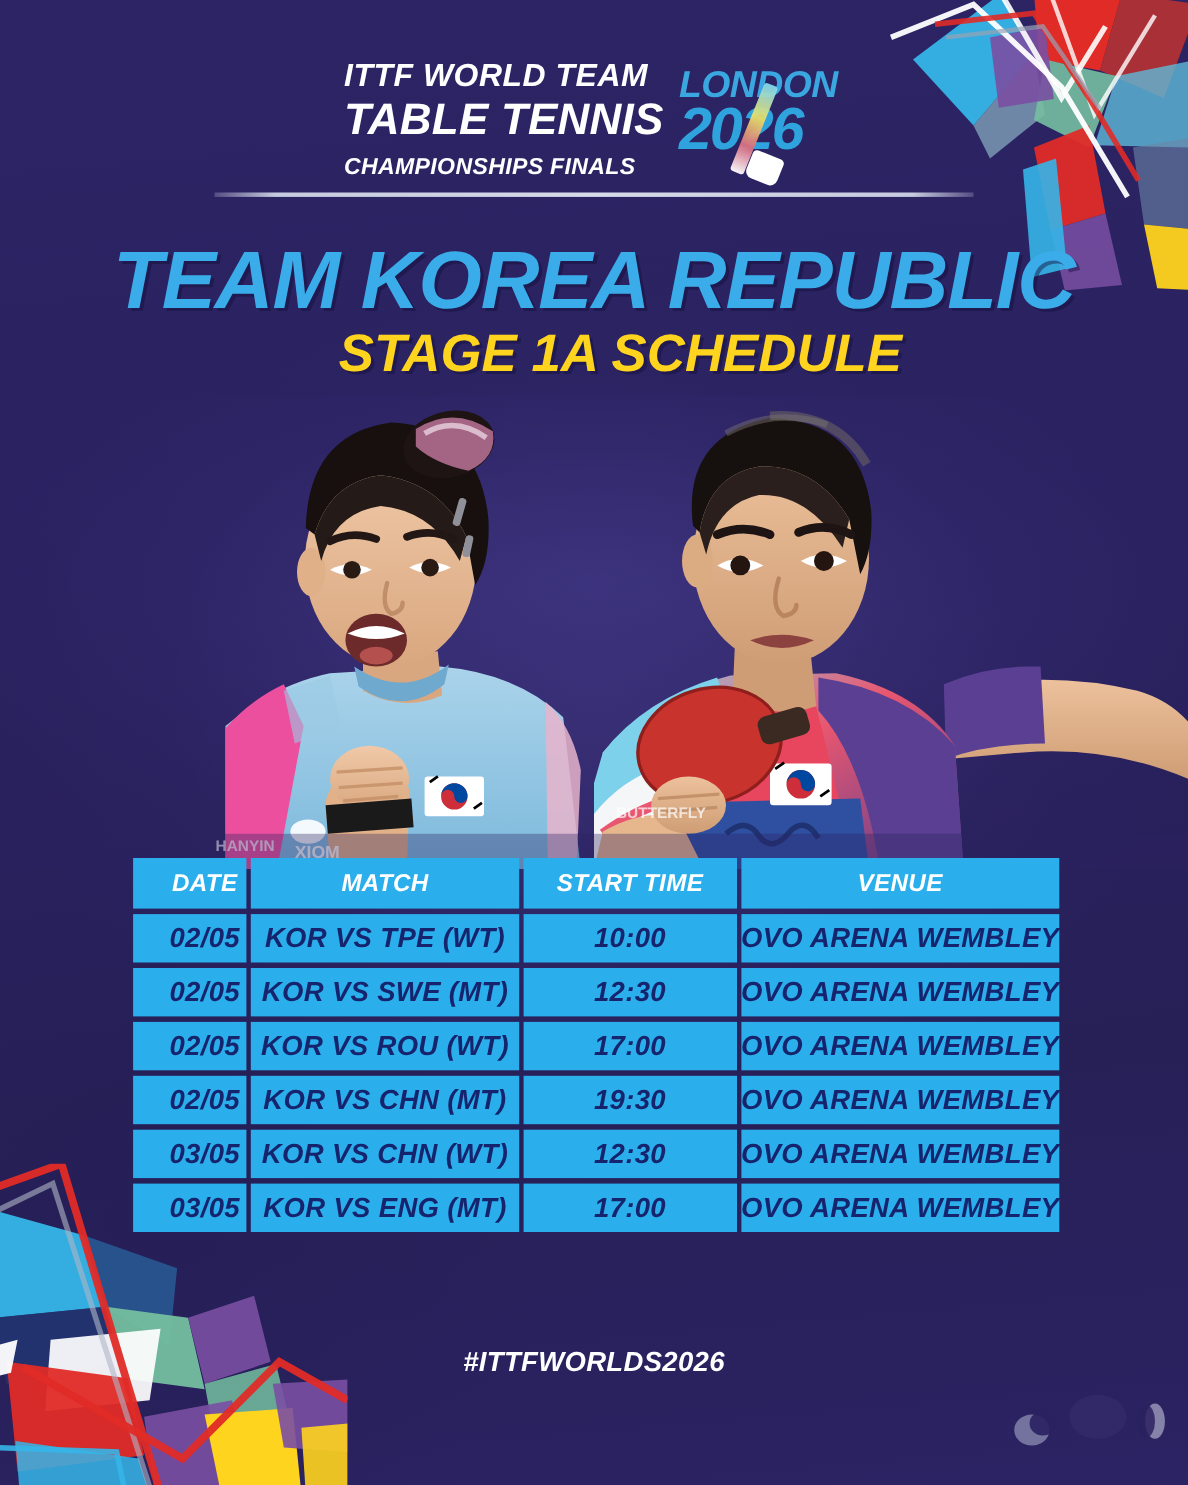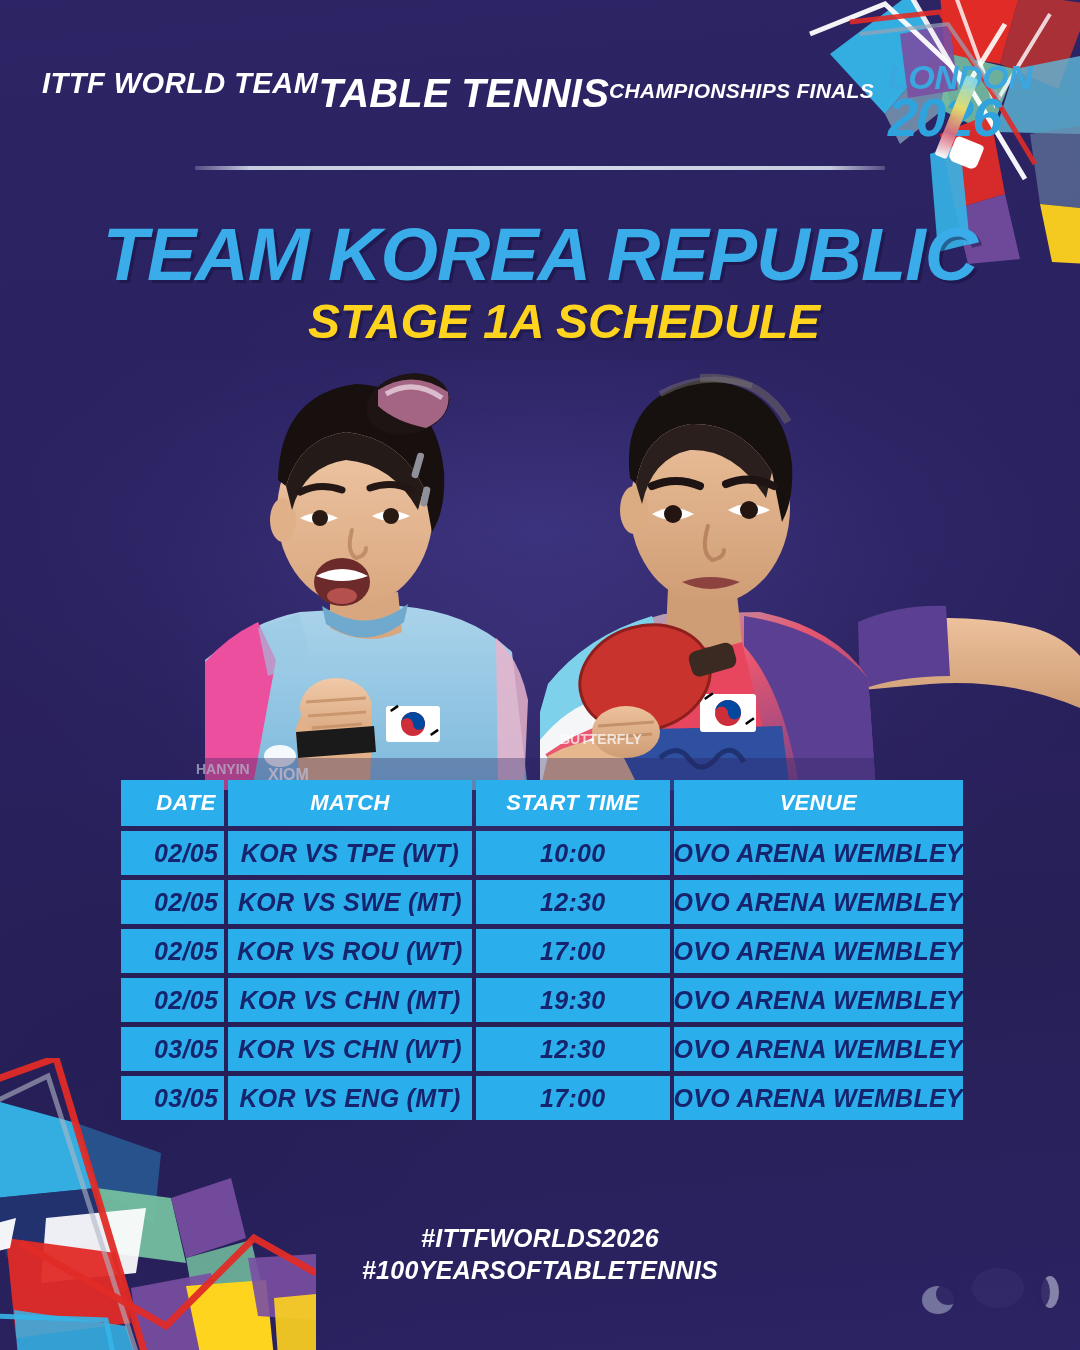--- a/index.html
+++ b/index.html
@@ -25,25 +25,25 @@
   .shards.bl { bottom:-8px; left:-14px; width:330px; height:300px; }
   .shards.br { bottom:-10px; right:-10px; width:200px; height:140px; }
 
   
   .logo-wrap {
     position:absolute; top:56px; left:0; right:0;
     display:flex; flex-direction:column; align-items:center;
   }
   .logo-row { display:flex; align-items:flex-start; gap:14px; }
   .logo-left {
-    display:flex; flex-direction:row; align-items:center;
+    display:flex; flex-direction:column; align-items:flex-start;
     color:#ffffff; line-height:0.95;
   }
   .logo-l1 { font-size:29px; font-weight:bold; letter-spacing:0.5px; font-style:italic; }
-  .logo-l2 { font-size:40px; font-weight:bold; letter-spacing:0.2px; font-style:italic; margin-top:18px; }
+  .logo-l2 { font-size:40px; font-weight:bold; letter-spacing:0.2px; font-style:italic; margin-top:6px; }
   .logo-l3 { font-size:21px; font-weight:bold; letter-spacing:0.3px; font-style:italic; margin-top:14px; }
   .logo-right { position:relative; width:150px; height:96px; }
   .ln-london {
     position:absolute; top:2px; left:0;
     font-size:34px; font-weight:bold; font-style:italic;
     color:#3aa7e0; letter-spacing:-0.5px;
   }
   .ln-year {
     position:absolute; top:30px; left:0;
     font-size:54px; font-weight:bold; font-style:italic;
@@ -396,16 +396,15 @@
         <td class="c-date">03/05</td>
         <td class="c-match">KOR VS ENG (MT)</td>
         <td class="c-time">17:00</td>
         <td class="c-venue">OVO ARENA WEMBLEY</td>
       </tr>
     </tbody>
   </table>
 
   <div class="footer">
     <div>#ITTFWORLDS2026</div>
-    <div>#100YEARSOFTABLETENNIS</div>
   </div>
 
 </div>
 
 </body></html>

